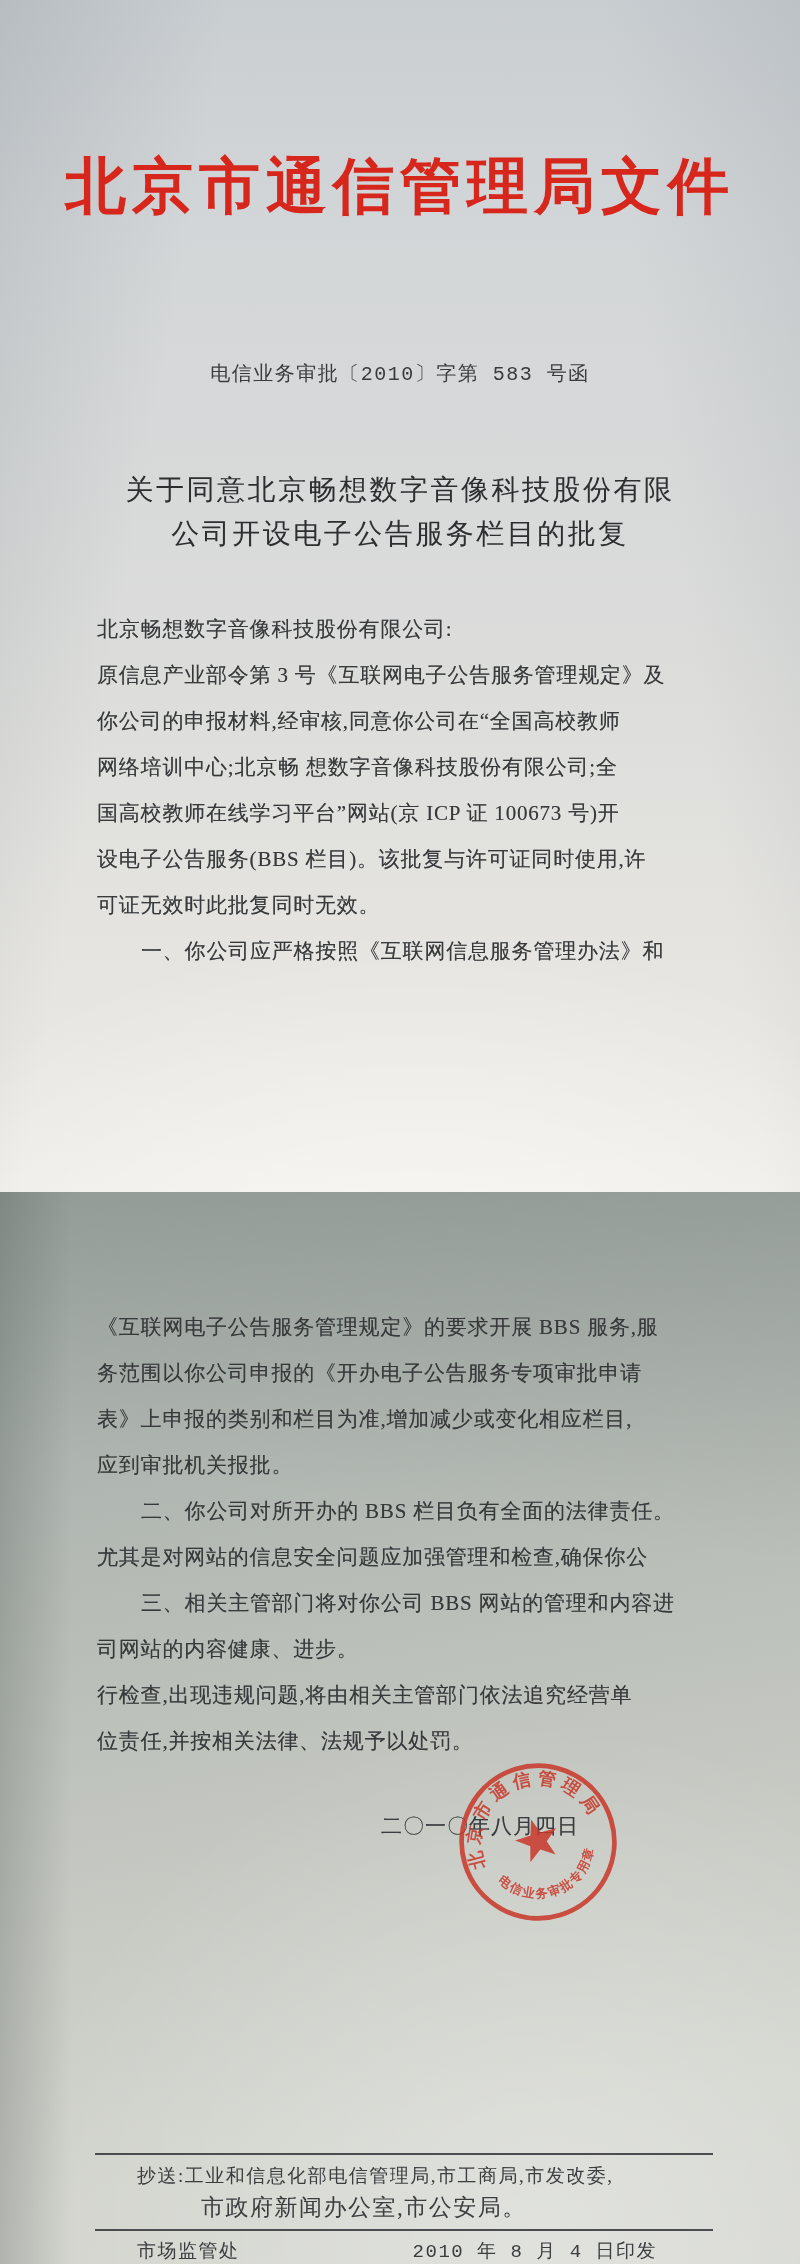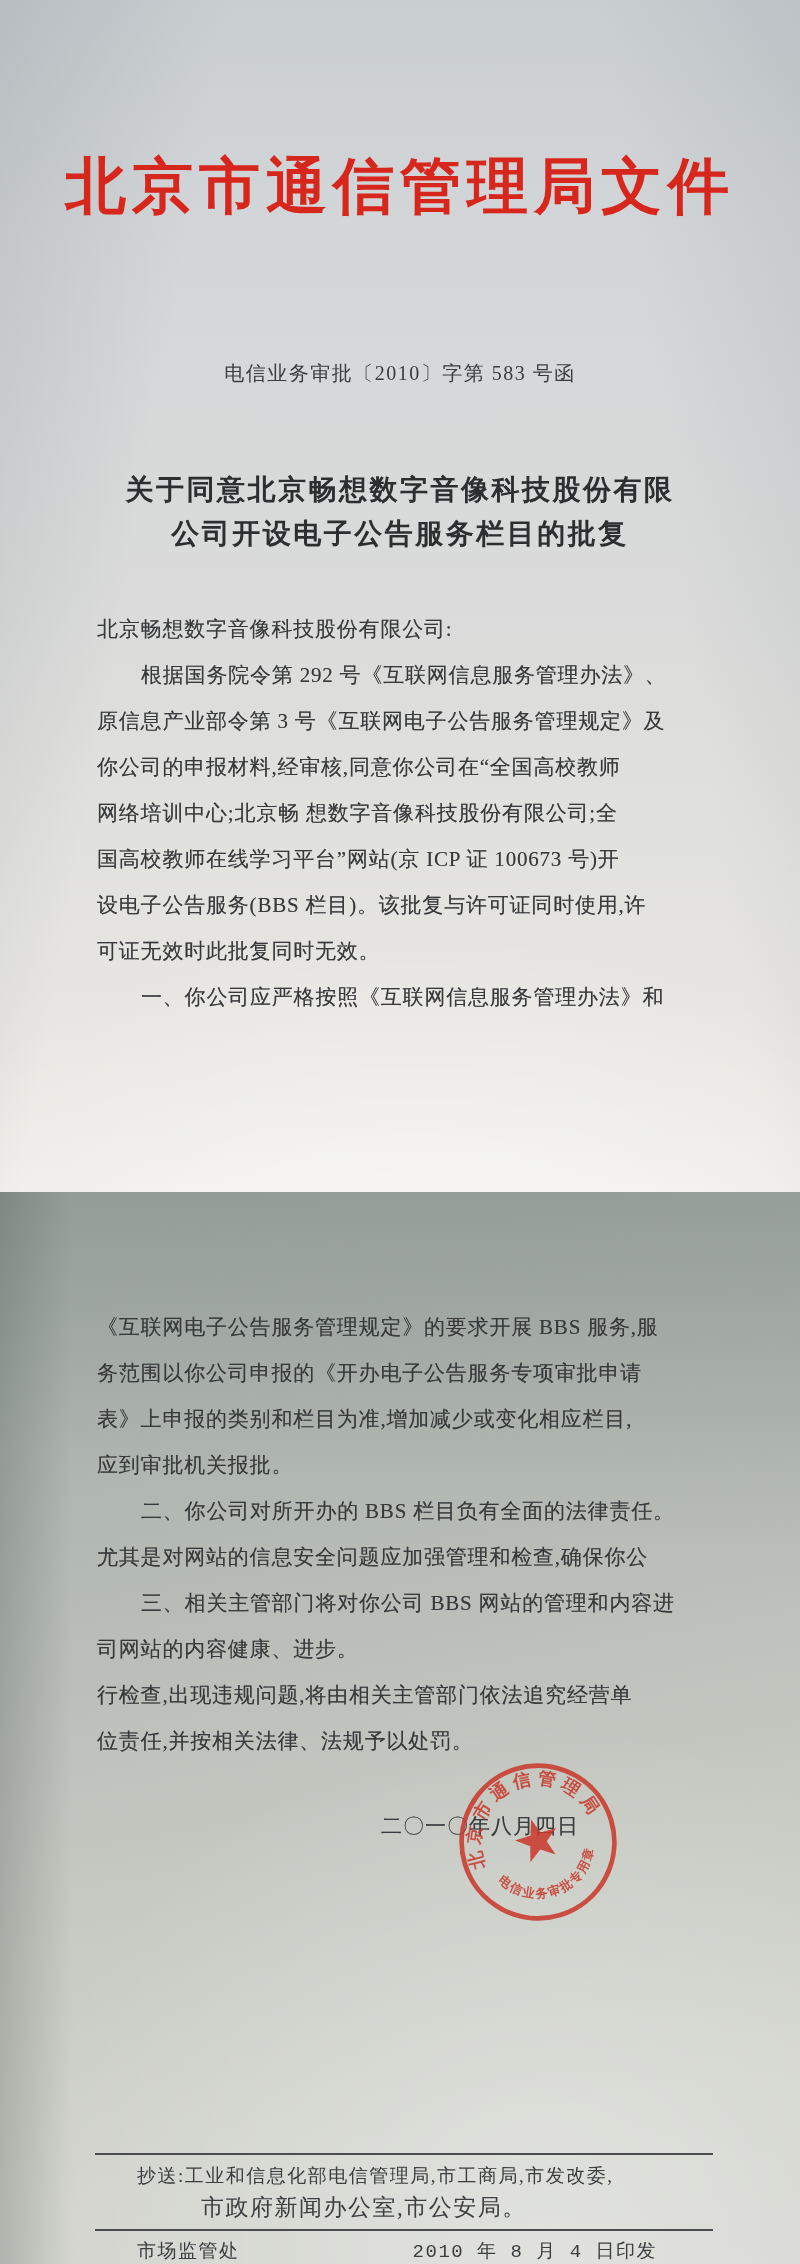--- a/index.html
+++ b/index.html
@@ -15,25 +15,25 @@
       linear-gradient(100deg, rgba(110,120,126,0.20), rgba(110,120,126,0) 22%),
       linear-gradient(262deg, rgba(110,120,126,0.14), rgba(110,120,126,0) 20%),
       linear-gradient(180deg,#c9ced1 0%,#d3d6d8 16%,#dadbda 42%,#e6e5e1 70%,#f1efe9 92%,#edebe6 100%);
   }
   .agency-header{
     position:absolute;left:0;top:146px;width:100%;text-align:center;
     font-size:61px;font-weight:bold;letter-spacing:6px;white-space:nowrap;
   }
   .doc-number{
     position:absolute;left:0;top:360px;width:100%;text-align:center;
-    font-size:20px;letter-spacing:1.5px;color:#393b3d;white-space:nowrap;
+    font-size:20px;letter-spacing:1.5px;color:#393b3d;white-space:nowrap;font-family:Liberation Mono, monospace;
   }
   .doc-title{
     position:absolute;left:0;top:468px;width:100%;text-align:center;
-    font-size:28px;font-weight:bold;line-height:44px;letter-spacing:2.5px;
+    font-size:28px;font-weight:normal;line-height:44px;letter-spacing:2.5px;
     color:#2d2e30;white-space:nowrap;
   }
   .body-block{
     position:absolute;left:97px;width:616px;color:#37393b;
     font-size:21px;letter-spacing:0.8px;
   }
   #p1-body{top:606px;}
   .bline{height:46px;line-height:46px;white-space:nowrap;
     text-shadow:0 0 0.6px rgba(70,72,74,0.55);}
   .ind{text-indent:44px;}
@@ -72,21 +72,20 @@
 
     <div class="doc-number">电信业务审批〔2010〕字第 583 号函</div>
 
     <div class="doc-title">
       <div>关于同意北京畅想数字音像科技股份有限</div>
       <div>公司开设电子公告服务栏目的批复</div>
     </div>
 
     <div class="body-block" id="p1-body">
       <div class="bline">北京畅想数字音像科技股份有限公司:</div>
-      <div class="bline ind">根据国务院令第 292 号《互联网信息服务管理办法》、</div>
       <div class="bline">原信息产业部令第 3 号《互联网电子公告服务管理规定》及</div>
       <div class="bline">你公司的申报材料,经审核,同意你公司在“全国高校教师</div>
       <div class="bline">网络培训中心;北京畅 想数字音像科技股份有限公司;全</div>
       <div class="bline">国高校教师在线学习平台”网站(京 ICP 证 100673 号)开</div>
       <div class="bline">设电子公告服务(BBS 栏目)。该批复与许可证同时使用,许</div>
       <div class="bline">可证无效时此批复同时无效。</div>
       <div class="bline ind">一、你公司应严格按照《互联网信息服务管理办法》和</div>
     </div>
   </div>
 

